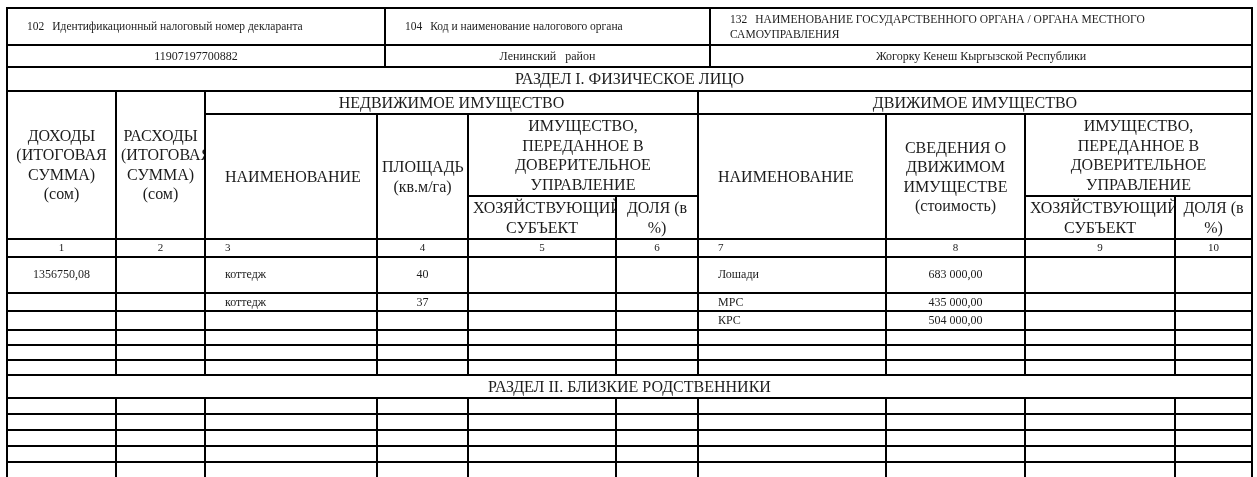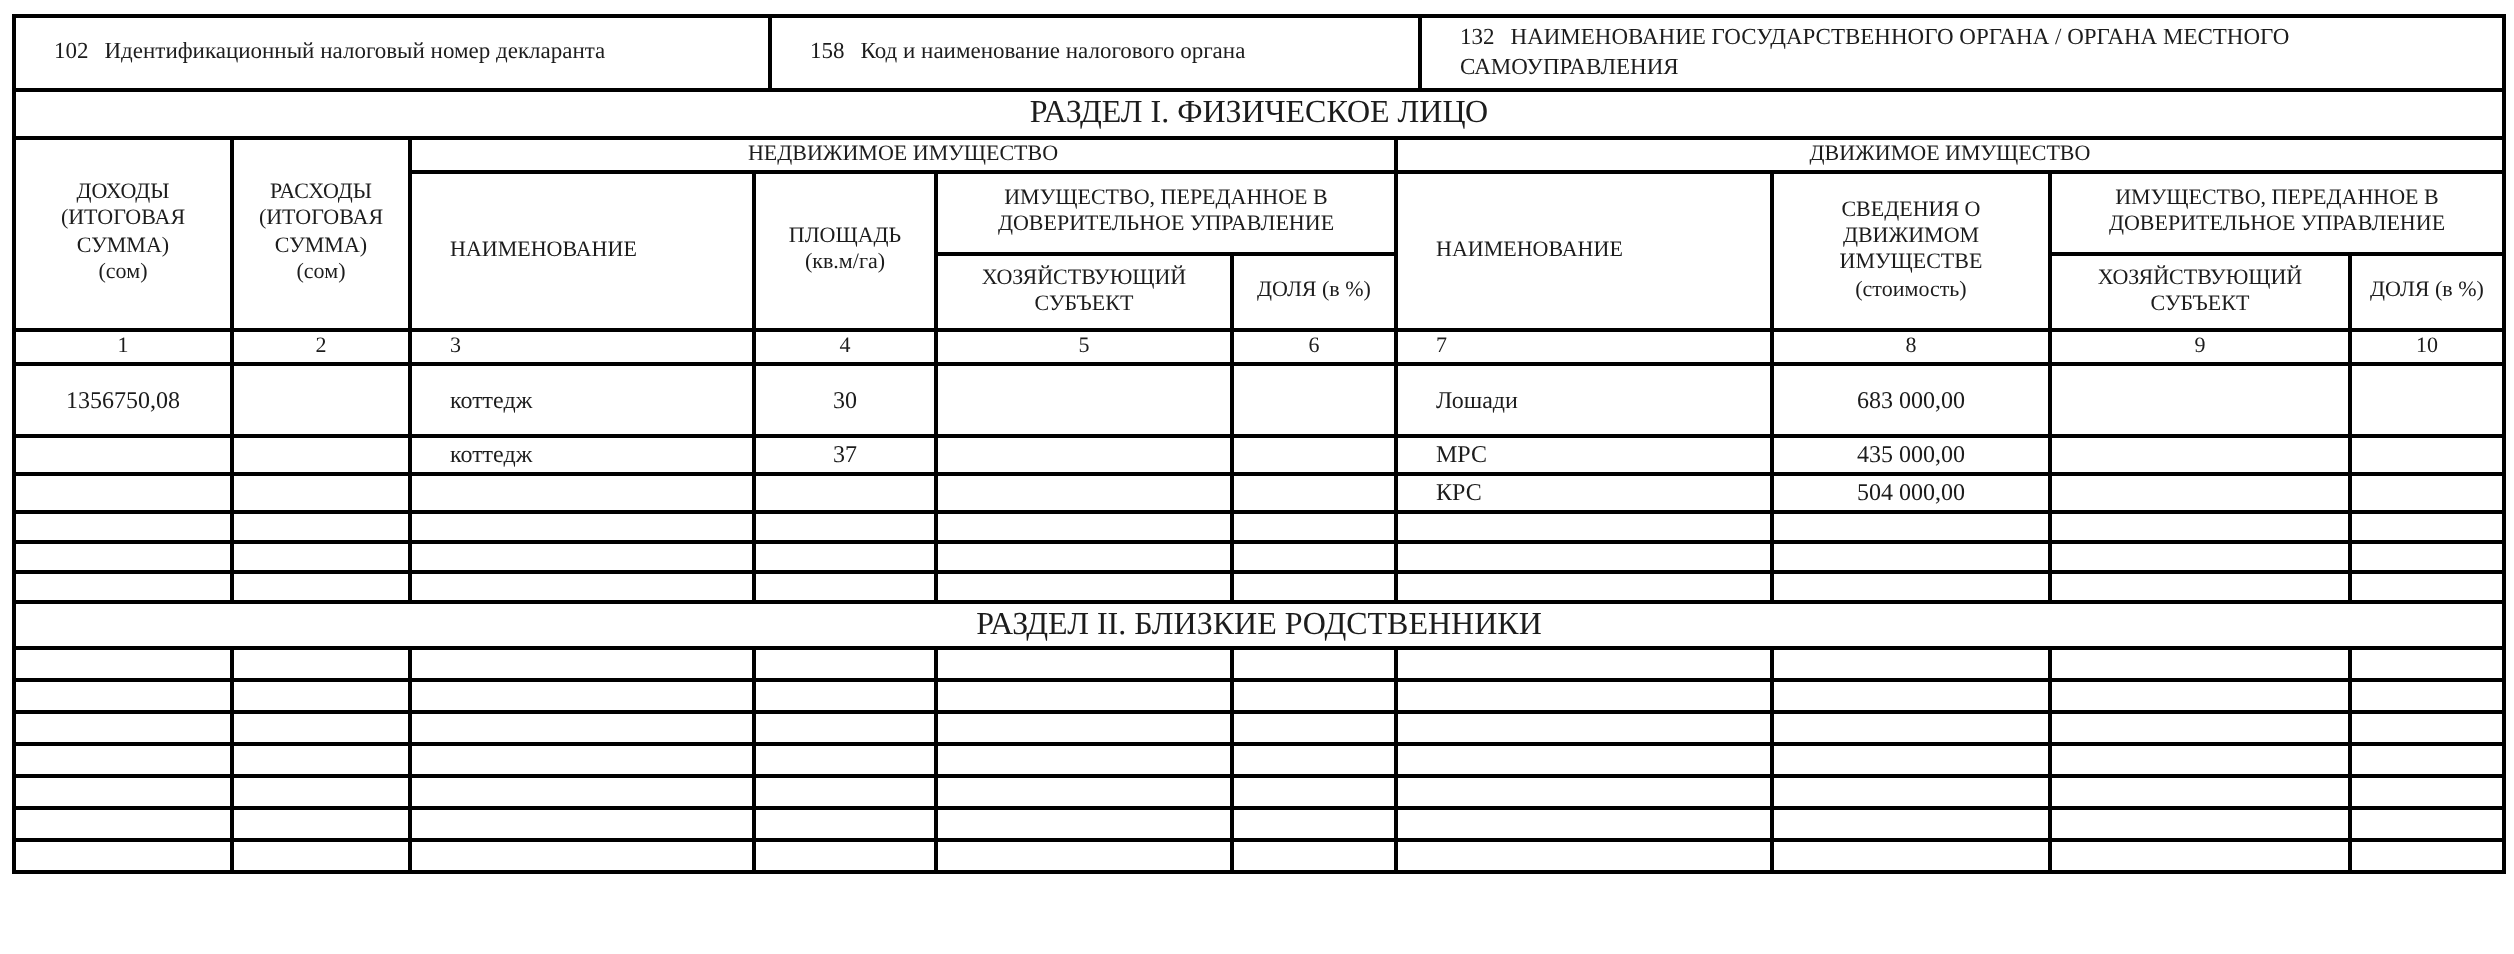--- a/index.html
+++ b/index.html
@@ -16,43 +16,48 @@
     font-size:12px;
     line-height:1.22;
     overflow:hidden;
   }
   .main{margin-top:-2px;}
   .center{text-align:center;}
   .left{text-align:left;padding-left:19px;}
   .pre{white-space:pre-line;}
   .keep-spaces{white-space:pre;}
   .label{font-size:11.5px;}
-  .hdr{font-size:11px;}
+  .hdr{font-size:16px;}
   .num{font-size:11px;}
   .sect{font-size:16px;}
   .code{margin-right:8px;}
 </style>
 </head>
 <body>
 
 <div class="doc">
 
   <table>
     <colgroup>
       <col style="width:198px">
         <col style="width:180px">
         <col style="width:325px">
         <col style="width:308px">
         <col style="width:234px">
     </colgroup>
     <tbody>
         <tr style="height:37px">
       <td colspan="2" class="label left"><span class="code">102</span><span>Идентификационный налоговый номер декларанта</span></td>
-      <td class="label left"><span class="code">158</span><span>Код и наименование налогового органа</span></td>
+      <td class="label left"><span class="code">104</span><span>Код и наименование налогового органа</span></td>
       <td colspan="2" class="label left"><span class="code">132</span><span>НАИМЕНОВАНИЕ ГОСУДАРСТВЕННОГО ОРГАНА / ОРГАНА МЕСТНОГО САМОУПРАВЛЕНИЯ</span></td>
+    </tr>
+    <tr style="height:22px">
+      <td colspan="2" class="center keep-spaces">11907197700882</td>
+      <td class="center keep-spaces">Ленинский   район</td>
+      <td colspan="2" class="center keep-spaces">Жогорку Кенеш Кыргызской Республики</td>
     </tr>
   </tbody>
     </table>
 
   <table class="main">
     <colgroup>
       <col style="width:109px">
         <col style="width:89px">
         <col style="width:172px">
         <col style="width:91px">
@@ -110,21 +115,21 @@
       <td class="center num">6</td>
       <td class="left num">7</td>
       <td class="center num">8</td>
       <td class="center num">9</td>
       <td class="center num">10</td>
     </tr>
     <tr style="height:36px">
       <td class="center">1356750,08</td>
       <td class="center"></td>
       <td class="left">коттедж</td>
-      <td class="center">30</td>
+      <td class="center">40</td>
       <td class="center"></td>
       <td class="center"></td>
       <td class="left">Лошади</td>
       <td class="center">683 000,00</td>
       <td class="center"></td>
       <td class="center"></td>
     </tr>
     <tr style="height:18px">
       <td class="center"></td>
       <td class="center"></td>

